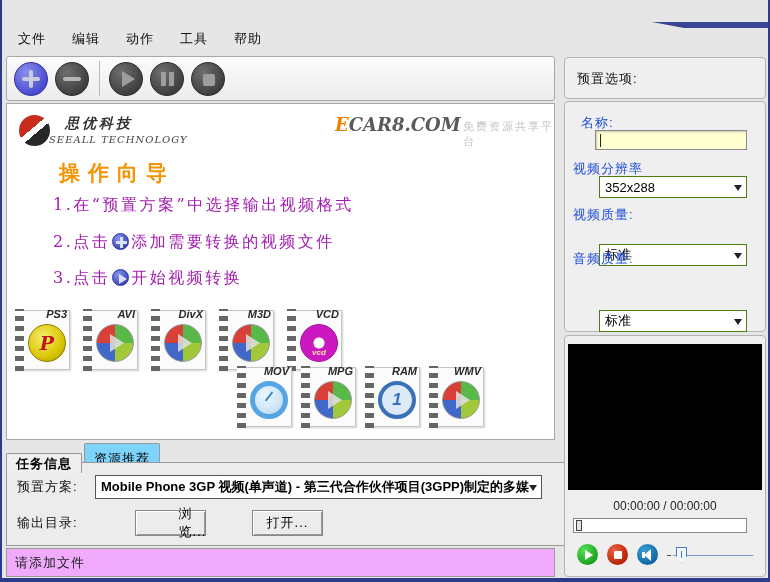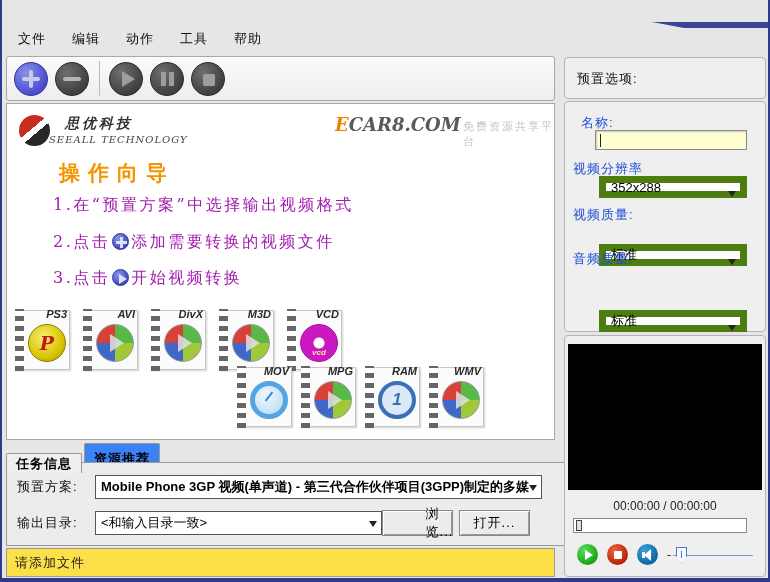--- a/index.html
+++ b/index.html
@@ -73,57 +73,57 @@
   .k-vcd{background:radial-gradient(circle,#fff 0 5px,#cc18c0 6px 100%);border:1px solid #a010a0;}
   .k-vcd .glyph{align-items:flex-end;padding-bottom:4px;color:#f8e8a0;font:bold italic 8px "Liberation Sans",sans-serif;}
   .k-mov{background:radial-gradient(circle at 40% 35%,#eef8ff,#b8d8f0);border:5px solid #55a4e4;}
   .k-mov::after{content:"";position:absolute;left:13px;top:5px;width:2px;height:11px;background:#3a88c8;transform:rotate(38deg);}
   .k-ram{background:#dceaf8;border:4px solid #3a70b8;}
   .k-ram .glyph{color:#3a70b8;font:bold italic 17px "Liberation Sans",sans-serif;}
   .k-dvd{background:radial-gradient(circle at 50% 45%,#d8ecff 0 5px,#2a70c0 7px 100%);border:1px solid #1a50a0;}
   .k-dvd .glyph{align-items:flex-end;padding-bottom:3px;color:#cfe4ff;font:bold italic 7px "Liberation Sans",sans-serif;}
   
   .tabbar{position:absolute;left:4px;top:443px;display:flex;gap:2px;align-items:flex-end;}
-  .tab{height:30px;padding:0 9px;font-size:13px;display:flex;align-items:center;background:#3b82f6;
-    border:1px solid #999;border-bottom:none;border-radius:2px 2px 0 0;cursor:pointer;letter-spacing:1px;font-weight:bold;}
+  .tab{height:30px;padding:0 9px;font-size:13px;display:flex;align-items:center;background:#7dd3fc;
+    border:1px solid #999;border-bottom:none;border-radius:2px 2px 0 0;cursor:pointer;letter-spacing:1px;}
   .tab.active{background:#efefef;font-weight:bold;height:20px;position:relative;z-index:2;}
   
   .task-box{position:absolute;left:4px;top:462px;width:599px;height:84px;background:#ececec;border:1px solid #999;}
   .trow{position:absolute;left:10px;display:flex;align-items:center;}
-  .trow1{top:12px;} .trow2{top:47px;}
+  .trow1{top:12px;} .trow2{top:47px;gap:40px;}
   .tlabel{width:78px;font-size:13px;color:#111;letter-spacing:1px;}
   .combo{height:24px;background:#fff;border:1px solid #555;display:flex;align-items:center;
     padding:0 16px 0 5px;position:relative;font-size:13px;color:#000;cursor:pointer;overflow:hidden;white-space:nowrap;}
   .combo .caret-down{position:absolute;right:4px;top:9px;border:4px solid transparent;border-top:6px solid #222;}
   .combo-preset{width:447px;font-weight:bold;}
   .combo-output{width:287px;}
   .btn3d{width:71px;height:26px;background:#ececec;border:1px solid #888;font-size:13px;letter-spacing:1px;
     display:flex;align-items:center;justify-content:center;cursor:pointer;
     box-shadow:inset 1px 1px 0 #fff,inset -1px -1px 0 #9a9a9a;}
   .btn-browse{padding-left:44px;} .btn-open{margin-left:6px;}
   
-  .status-box{position:absolute;left:4px;top:548px;width:549px;height:29px;background:#fde047;border:1px solid #999;
+  .status-box{position:absolute;left:4px;top:548px;width:549px;height:29px;background:#f0abfc;border:1px solid #999;
     display:flex;align-items:center;padding-left:8px;font-size:13px;color:#222;letter-spacing:1px;}
   
   .rbox{position:absolute;left:562px;width:202px;background:#efefef;border:1px solid #b4b4b4;border-radius:4px;}
   .rbox1{top:57px;height:42px;}
   .rheader{position:absolute;left:12px;top:12px;font-size:13px;color:#111;letter-spacing:1px;}
   .rbox2{top:101px;height:231px;}
   .rlabel{position:absolute;font-size:13px;color:#1d4ed8;letter-spacing:1px;}
   .lbl-name{left:16px;top:12px;}
   .name-input{position:absolute;left:30px;top:28px;width:152px;height:20px;background:#ffffd2;
     border:1px solid #8a8a8a;box-shadow:inset 1px 1px 2px #c8c8b0;}
   .text-caret{position:absolute;left:4px;top:3px;width:1px;height:13px;background:#222;}
   .lbl-res{left:8px;top:58px;}
   .cmb-res{position:absolute;left:34px;top:74px;width:148px;height:22px;}
   .lbl-vq{left:8px;top:104px;}
   .cmb-vq{position:absolute;left:34px;top:120px;width:148px;height:22px;}
   .lbl-aq{left:8px;top:148px;}
   .cmb-aq{position:absolute;left:34px;top:164px;width:148px;height:22px;}
-  .rcombo{background:#fff;border:7px solid #4d7c0f;display:flex;align-items:center;padding:0 16px 0 5px;
+  .rcombo{background:#fff;border:1px solid #4d7c0f;display:flex;align-items:center;padding:0 16px 0 5px;
     position:relative;font-size:13px;cursor:pointer;}
   .rcombo .caret-down{position:absolute;right:4px;top:8px;border:4px solid transparent;border-top:6px solid #222;}
   .rbox3{top:335px;height:242px;}
   .preview{position:absolute;left:3px;top:8px;width:194px;height:146px;background:#000;}
   .time{position:absolute;left:0;top:163px;width:100%;text-align:center;font-size:12px;color:#222;}
   .pslider{position:absolute;left:8px;top:182px;width:174px;height:15px;background:#fff;border:1px solid #888;}
   .pthumb{position:absolute;left:2px;top:1px;width:6px;height:11px;background:#e2e2e2;border:1px solid #444;}
   .controls{position:absolute;left:12px;top:208px;display:flex;align-items:center;}
   .pbtn{width:21px;height:21px;border-radius:50%;position:relative;margin-right:9px;cursor:pointer;}
   .pbtn.playg{background:radial-gradient(circle at 35% 30%,#5ade5a,#16a016 75%);}
@@ -250,24 +250,20 @@
   <div class="task-box">
     <div class="trow trow1">
       <span class="tlabel">预置方案:</span>
       <div class="combo combo-preset">
         <span>Mobile Phone 3GP 视频(单声道) - 第三代合作伙伴项目(3GPP)制定的多媒</span>
         <span class="caret-down"></span>
       </div>
     </div>
     <div class="trow trow2">
       <span class="tlabel">输出目录:</span>
-      <div class="combo combo-output">
-        <span>&lt;和输入目录一致&gt;</span>
-        <span class="caret-down"></span>
-      </div>
       <div class="btn3d btn-browse">浏览...</div>
       <div class="btn3d btn-open">打开...</div>
     </div>
   </div>
 
   <div class="status-box">
     <span>请添加文件</span>
   </div>
 
   <div class="rbox rbox1">

